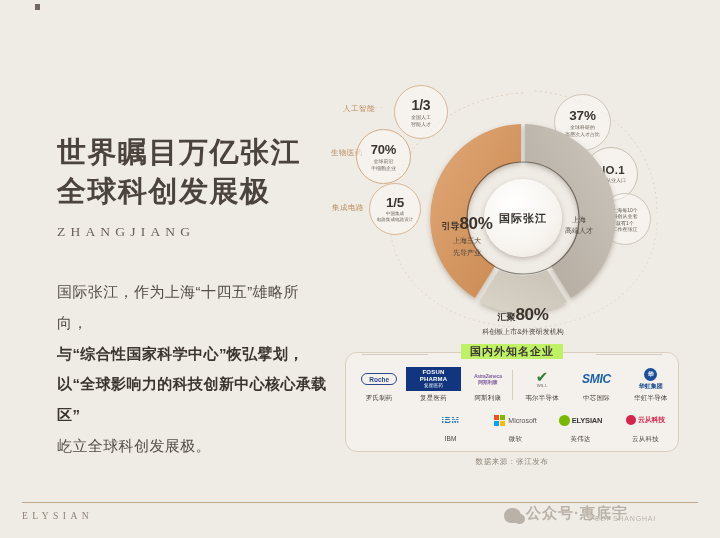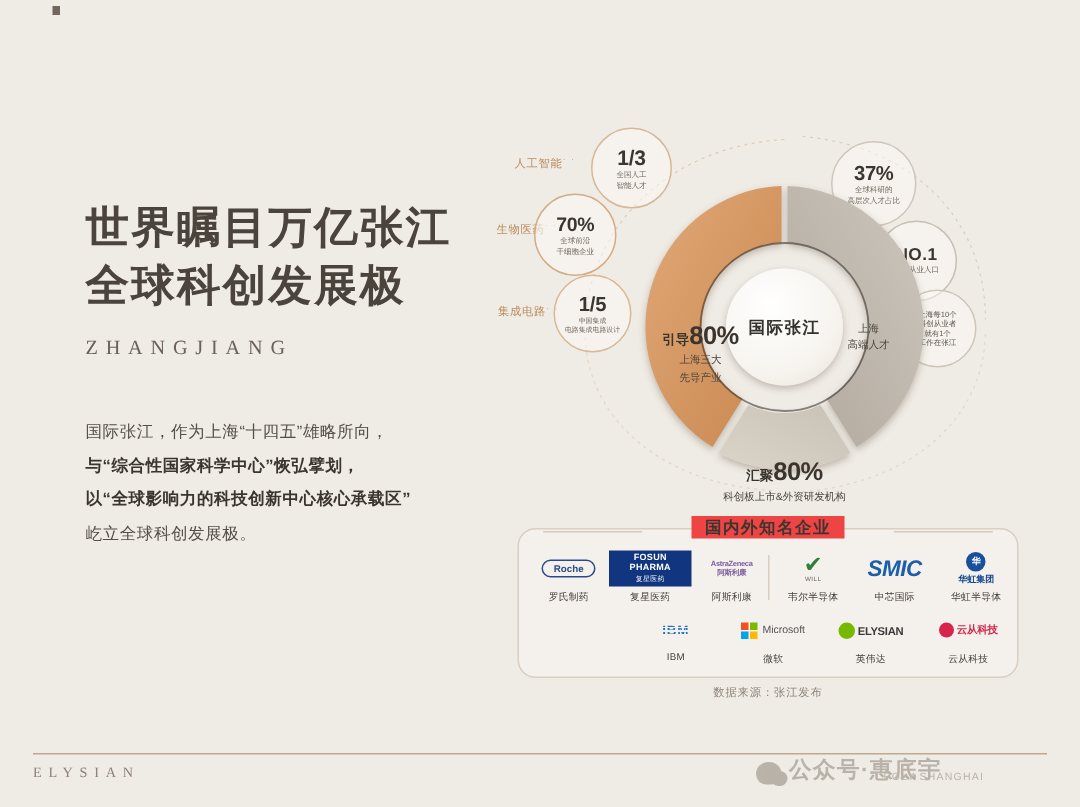--- a/index.html
+++ b/index.html
@@ -22,21 +22,21 @@
     font-size:29px;line-height:1.33;font-weight:700;
     color:#4a443d;letter-spacing:1.5px;
     margin:0;
   }
   .headline .l2{display:block;}
   .sub-latin{
     margin-top:14px;font-size:13.5px;letter-spacing:5.2px;
     color:#6a6158;font-weight:400;
     font-family:"Liberation Serif","DejaVu Serif",serif;
   }
-  .body-copy{margin-top:37px;font-size:11px;line-height:2.05;color:#534e47;letter-spacing:.4px;}
+  .body-copy{margin-top:37px;font-size:15px;line-height:2.05;color:#534e47;letter-spacing:.4px;}
   .body-copy .bold{font-weight:700;color:#3a352f;}
 
   
   .graphic{position:absolute;left:345px;top:85px;width:355px;height:250px;}
 
   
   .arcs{position:absolute;left:0;top:0;width:355px;height:250px;}
 
   
   .donut-wrap{position:absolute;left:78px;top:33px;width:200px;height:200px;}
@@ -92,42 +92,42 @@
   .tag-ic{left:-13px;top:118px;}
   .tag-dots{position:absolute;font-size:6px;color:#cba87f;letter-spacing:1px;}
 
   
   .panel{
     position:absolute;left:345px;top:352px;width:332px;height:98px;
     border:1px solid #d9cfc0;border-radius:12px;background:rgba(250,247,242,.45);
   }
   .panel-title{
     position:absolute;left:50%;top:-9px;transform:translateX(-50%);
-    background:#ef4444;padding:0 9px;font-size:11px;font-weight:700;color:#3c3630;letter-spacing:1px;white-space:nowrap;
+    background:#bef264;padding:0 9px;font-size:11px;font-weight:700;color:#3c3630;letter-spacing:1px;white-space:nowrap;
   }
   .panel-rule{position:absolute;top:1px;height:1px;background:#d5cab9;}
   .rule-l{left:16px;width:66px;}
   .rule-r{right:16px;width:66px;}
   .divider{position:absolute;left:166px;top:17px;width:1px;height:30px;background:#d8cec0;}
 
   .logos{position:absolute;left:0;top:14px;width:100%;}
   .logo-row{display:flex;}
   .logo-cell{width:66px;display:flex;flex-direction:column;align-items:center;}
   .logo-mark{height:24px;display:flex;align-items:center;justify-content:center;}
   .logo-cn{font-size:6.5px;color:#46413a;margin-top:3px;letter-spacing:.2px;white-space:nowrap;}
 
   .m-roche{border:1px solid #2b4a8b;border-radius:9px;padding:1.5px 7px;font-size:6.5px;color:#2b4a8b;font-weight:700;}
   .m-fosun{background:#11357e;color:#fff;font-size:6px;font-weight:700;padding:2.5px 4px;text-align:center;line-height:1.15;letter-spacing:.2px;}
   .m-fosun small{display:block;font-size:4.6px;font-weight:400;}
   .m-az{font-size:7.5px;color:#c9357f;font-weight:700;letter-spacing:-.2px;text-align:center;line-height:1.2;}
   .m-az span{display:block;font-size:5px;color:#7d5fa0;}
   .m-weir{display:flex;flex-direction:column;align-items:center;}
   .m-weir .tick{font-size:15px;color:#2f7f3a;font-weight:700;line-height:.9;}
   .m-weir .sub{font-size:4.2px;color:#6a6258;letter-spacing:.3px;}
-  .m-smic{font-size:15px;font-style:italic;font-weight:700;color:#1a5fa8;letter-spacing:-.3px;}
+  .m-smic{font-size:12px;font-style:italic;font-weight:700;color:#1a5fa8;letter-spacing:-.3px;}
   .m-hh{display:flex;flex-direction:column;align-items:center;}
   .m-hh .badge{width:13px;height:13px;border-radius:50%;background:#1a4f9c;color:#fff;font-size:6px;font-weight:700;display:flex;align-items:center;justify-content:center;}
   .m-hh .nm{font-size:6px;color:#15468c;font-weight:700;margin-top:1px;}
   .m-ibm{font-size:9px;font-weight:700;color:#1f70c1;letter-spacing:.5px;
          background:repeating-linear-gradient(0deg,#1f70c1 0 1.4px,transparent 1.4px 2.4px);
          -webkit-background-clip:text;background-clip:text;color:transparent;}
   .m-ms{display:flex;align-items:center;gap:3px;}
   .m-ms .grid{display:grid;grid-template-columns:5px 5px;grid-template-rows:5px 5px;gap:1px;}
   .m-ms .grid i{display:block;}
   .m-ms .grid i:nth-child(1){background:#f25022;}

